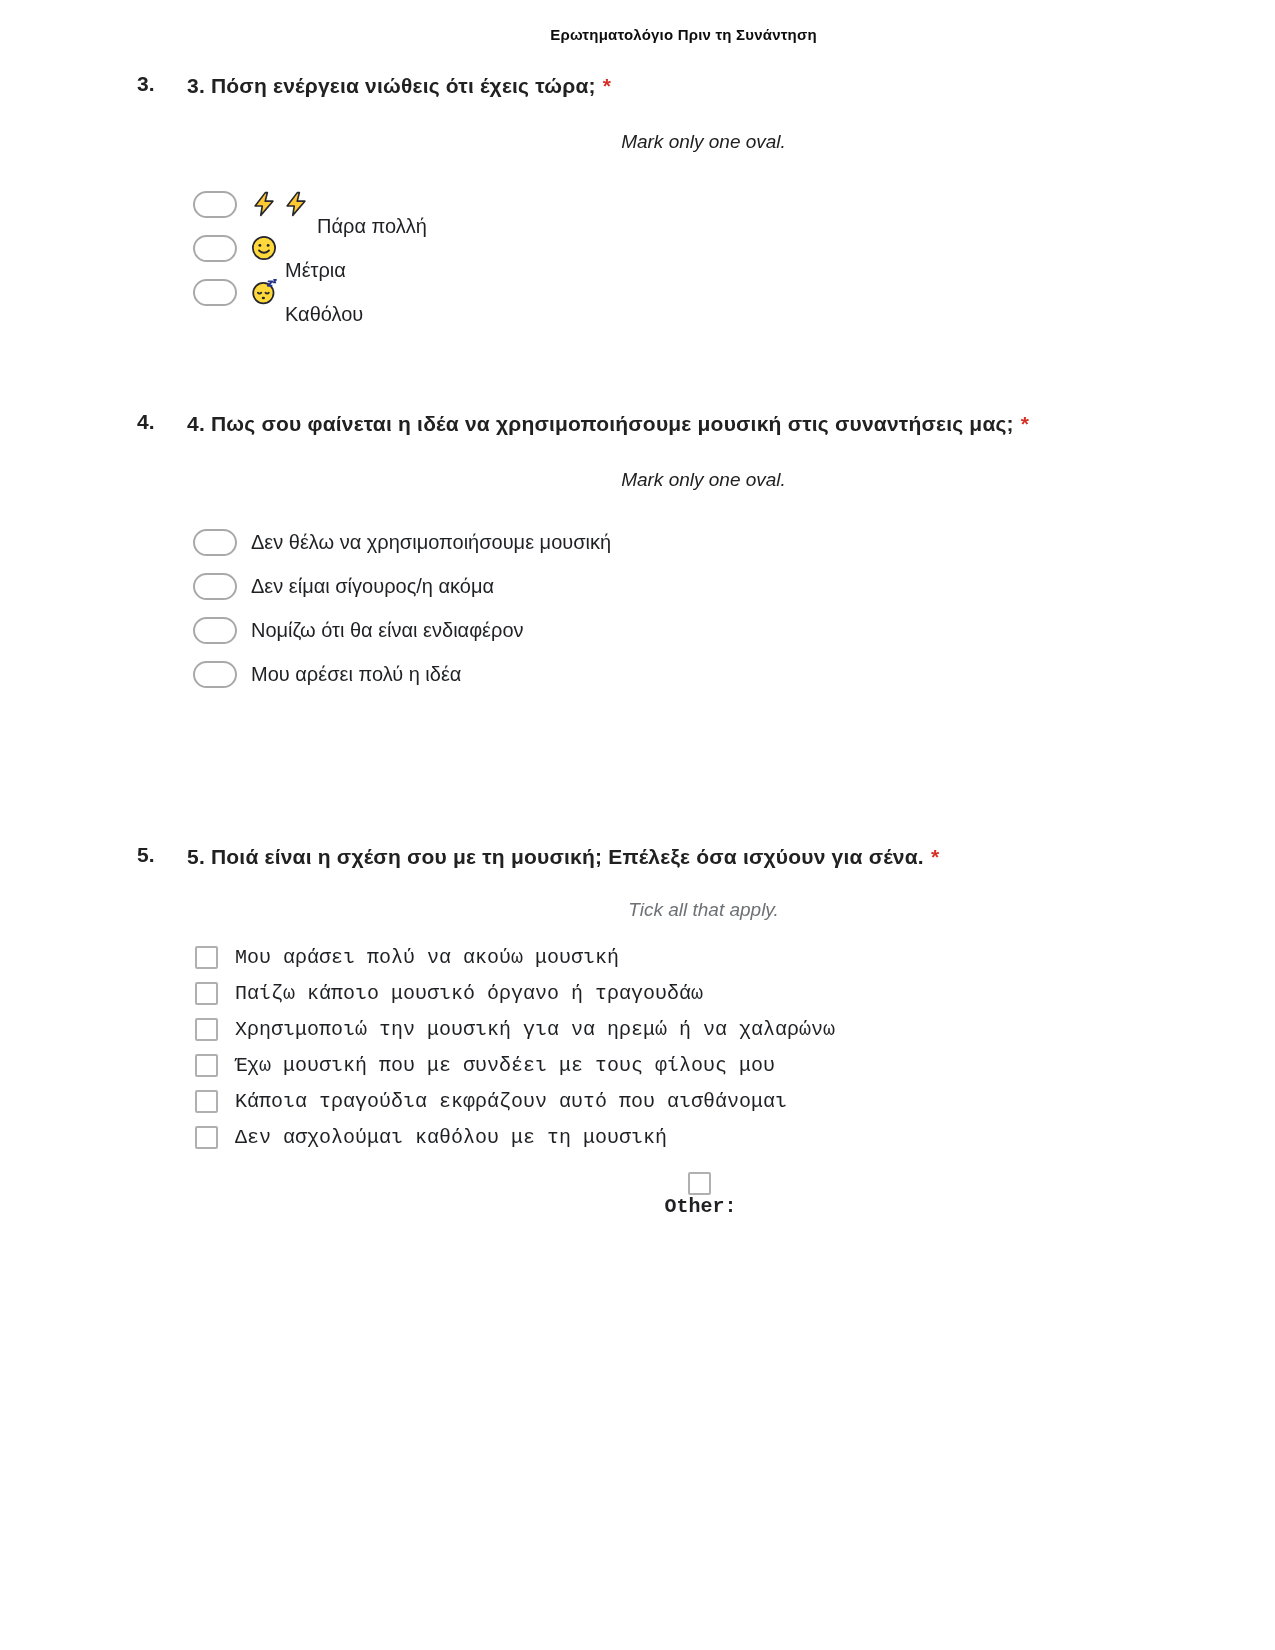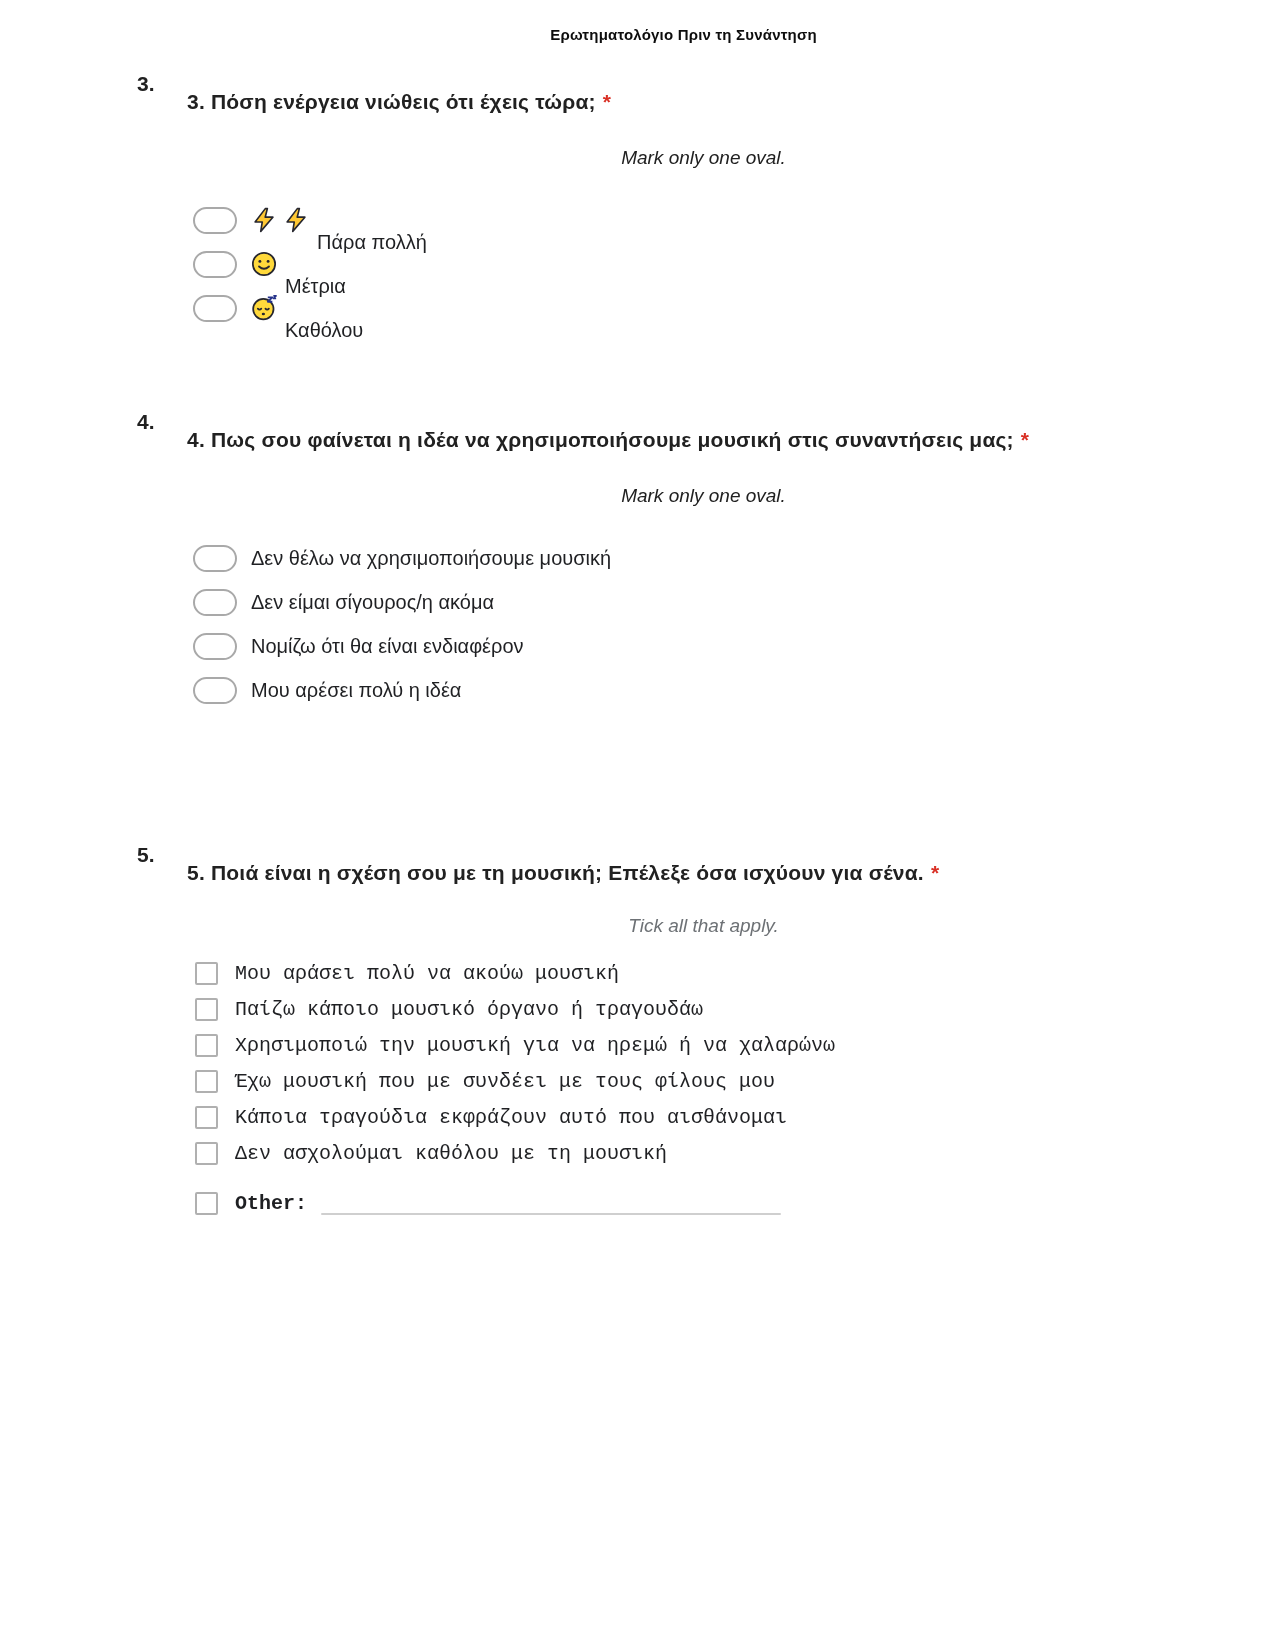--- a/index.html
+++ b/index.html
@@ -13,42 +13,42 @@
     text-align:center; font-size:15px; font-weight:700; color:#0d0d0d;
     letter-spacing:0.2px;
   }
   .question { position:absolute; left:0; right:0; }
   .question:nth-of-type(1){ top:72px; }
   .question:nth-of-type(2){ top:410px; }
   .question:nth-of-type(3){ top:843px; }
   .q-num {
     position:absolute; left:137px; top:0; font-size:21px; font-weight:600;
   }
-  .q-content { position:absolute; left:187px; top:16px; right:55px; }
+  .q-content { position:absolute; left:187px; top:0; right:55px; }
   .q-title { font-size:21px; font-weight:600; line-height:27px; letter-spacing:0.2px; }
   .q-required { color:#d93025; font-weight:700; margin-left:7px; }
   .q-instruction { font-style:italic; font-size:19px; font-weight:500; margin-top:31px; line-height:24px;text-align:center; }
   .instr-dark { color:#212121; }
   .instr-gray { color:#6d7175; margin-top:28px; }
   .q-options { margin-top:36px; }
   .q-options.checks { margin-top:22px;font-family:Liberation Mono, monospace; }
 
   .radio-row { display:flex; align-items:center; height:28px; margin-bottom:16px; margin-left:6px; }
   .oval {
     width:44px; height:27px; box-sizing:border-box; background:#fff;
     border:2.5px solid #a9a9a9; border-radius:14px; flex:none; margin-right:14px;
   }
   .option-label { font-size:20px; font-weight:500; color:#1f2023; white-space:nowrap; }
 
   .check-row { display:flex; align-items:center; height:26px; margin-bottom:10px; margin-left:8px; }
   .checkbox {
     width:23px; height:23px; box-sizing:border-box; background:#fff;
     border:2.5px solid #b0b0b0; border-radius:2px; flex:none; margin-right:17px;
   }
-  .other-row { display:flex; align-items:center; height:30px; margin-top:22px; margin-left:8px; }
+  .other-row { display:flex; align-items:center; height:30px; margin-top:22px; margin-left:8px;flex-direction:column; }
   .other-label { font-size:20px; font-weight:700; color:#1f2023; margin-right:14px; }
   .other-line {
     width:460px; height:2px; background:#cfcfcf; border-radius:1px;
     align-self:flex-end; margin-bottom:3px;
   }
 
   .emoji { display:inline-block; width:26px; height:26px; margin-right:6px; flex:none; }
   .emoji svg { width:26px; height:26px; display:block; }
   .emoji + .option-label { margin-left:2px;margin-top:44px; }
 

